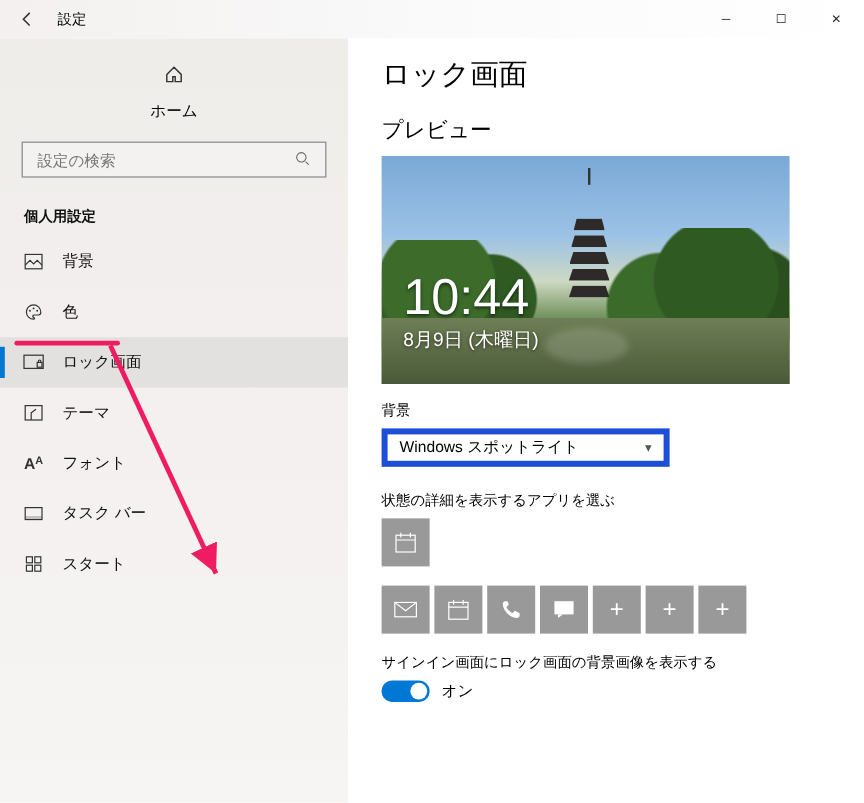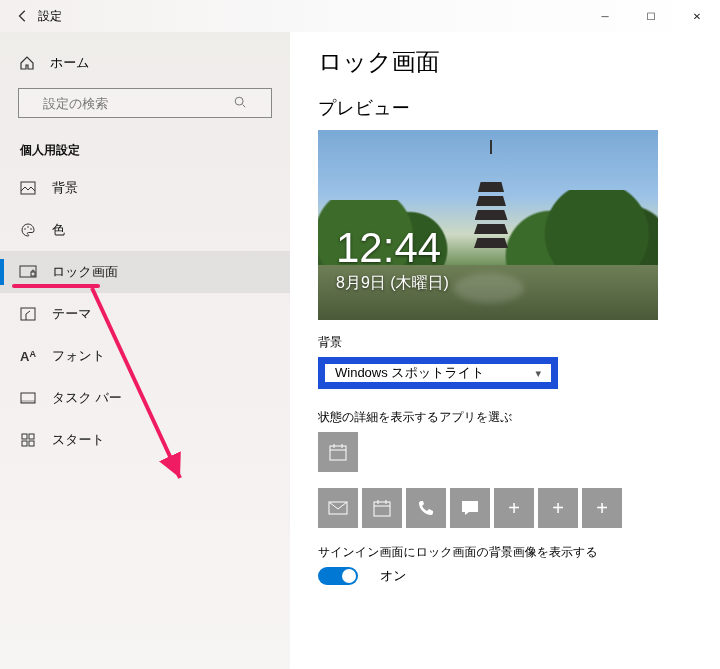--- a/index.html
+++ b/index.html
@@ -18,47 +18,48 @@
     display: flex;
     align-items: center;
     padding-left: 8px;
     background: linear-gradient(to right, #f3f0ef 0%, #fafafa 50%, #ffffff 100%);
   }
   .titlebar .back {
     width: 30px; height: 30px;
     display: flex; align-items: center; justify-content: center;
     font-size: 14px; color: #333;
   }
-  .titlebar .title { font-size: 12px; }
+  .titlebar .title { margin-left: 10px; font-size: 12px; }
   .win-controls { margin-left: auto; display: flex; }
   .win-btn {
     width: 46px; height: 32px;
     display: flex; align-items: center; justify-content: center;
     font-size: 10px; color: #222;
   }
   .layout { display: flex; height: calc(100% - 32px); }
   .sidebar {
     width: 290px;
     background: linear-gradient(to bottom, #efedea 0%, #f2efee 40%, #f7f5f4 100%);
     padding-top: 16px;
     position: relative;
   }
   .home-row {
     display: flex; align-items: center;
     padding: 6px 18px 10px 18px;
     gap: 14px;
+    flex-direction: column;
   }
   .home-row .ico { width: 18px; display: flex; justify-content: center; }
   .searchbox {
     margin: 6px 18px 14px 18px;
     height: 30px;
     border: 1px solid #888;
     background: rgba(255,255,255,0.25);
     display: flex; align-items: center;
-    padding: 0 24px;
+    padding: 0 12px;
   }
   .searchbox input {
     flex: 1; border: none; background: transparent; outline: none;
     font-size: 13px; color: #333;
   }
   .searchbox .sicon { color: #666; font-size: 14px; }
   .cat-header {
     padding: 10px 20px 8px 20px;
     font-size: 12px; color: #111; font-weight: 700;
   }
@@ -122,33 +123,33 @@
     filter: blur(3px);
   }
   .preview .clock {
     position:absolute; left:18px; bottom:26px; color:#fff;
     text-shadow: 0 1px 3px rgba(0,0,0,0.6);
   }
   .preview .clock .time { font-size: 42px; font-weight:300; line-height:1; }
   .preview .clock .date { font-size: 16px; margin-top:4px; }
   .sub-label { font-size:12px; margin: 6px 0 6px 0; }
   .dropdown {
-    width: 240px; height: 32px; border:7px solid #1d4ed8;
+    width: 240px; height: 32px; border:5px solid #1d4ed8;
     display:flex; align-items:center; padding:0 10px; font-size:13px;
     justify-content: space-between; background:#fff; margin-bottom: 20px;
   }
   .dropdown .chev { font-size:11px; color:#555; }
   .tilebtn {
     width:40px; height:40px; background:#999; color:#fff;
     display:inline-flex; align-items:center; justify-content:center;
     font-size:20px; margin-right:4px;
   }
   .tile-row { margin: 6px 0 16px 0; display:flex; }
   .toggle {
-    display:flex; align-items:flex-start; gap:22px; margin-top:6px;
+    display:flex; align-items:flex-start; gap:10px; margin-top:6px;
   }
   .toggle .sw {
     width:40px; height:18px; border-radius:9px; background:#0078d4;
     position:relative;
   }
   .toggle .sw::after {
     content:""; position:absolute; right:2px; top:2px;
     width:14px; height:14px; border-radius:50%; background:#fff;
   }
   .arrow-annot {
@@ -287,21 +288,21 @@
       <div class="pagoda">
         <div class="spire"></div>
         <div class="roof"></div>
           <div class="roof"></div>
           <div class="roof"></div>
           <div class="roof"></div>
           <div class="roof"></div>
       </div>
       <div class="pond"></div>
       <div class="clock">
-        <div class="time">12:44</div>
+        <div class="time">10:44</div>
         <div class="date">8月9日 (木曜日)</div>
       </div>
     </div>
 
     <div class="sub-label">背景</div>
     <div class="dropdown">
       <span>Windows スポットライト</span>
       <span class="chev">▾</span>
     </div>
 

